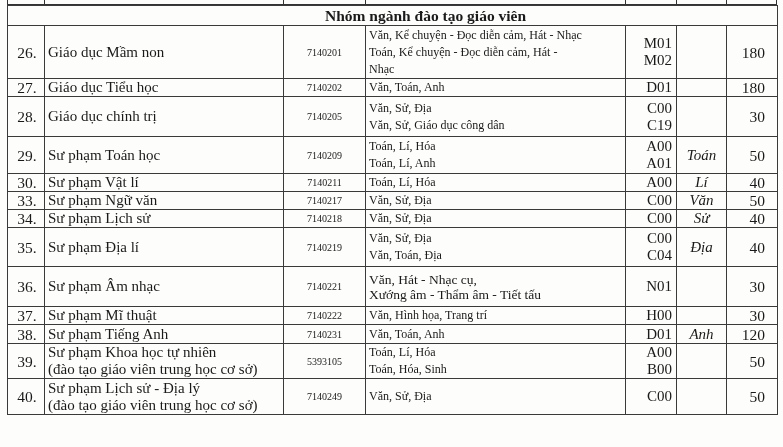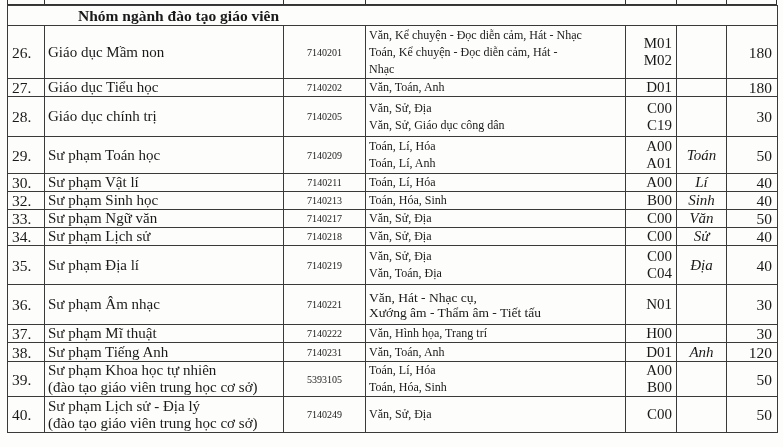--- a/index.html
+++ b/index.html
@@ -3,30 +3,30 @@
 <meta charset="utf-8">
 <style>
   html, body { margin:0; padding:0; background:#fdfdfb; }
   body { width:783px; height:447px; overflow:hidden; position:relative;
          font-family:"Liberation Serif","DejaVu Serif",serif; color:#1a1a1a; }
   .frag-top { position:absolute; left:7px; top:0; width:770px; height:5px;
               border-left:1.5px solid #333; border-right:1.5px solid #333; border-bottom:1.5px solid #333; box-sizing:border-box; }
   .frag-top .v { position:absolute; top:0; height:5px; border-left:1px solid #333; }
   table { position:absolute; left:7px; top:5px; width:770px; border-collapse:collapse; table-layout:fixed; }
   td { border:1.2px solid #3a3a3a; padding:0 4px; font-size:15px; line-height:17px; vertical-align:middle; white-space:nowrap; overflow:hidden; }
-  td.sec { font-weight:bold; font-size:15.5px; height:19px; padding-left:70px; }
-  td.stt { text-align:left; padding-right:2px; font-size:15.5px; }
+  td.sec { text-align:center; font-weight:bold; font-size:15.5px; height:19px; padding-left:70px; }
+  td.stt { text-align:center; padding-right:2px; font-size:15.5px; }
   td.name { font-size:15px; padding-left:3px; }
   td.name.two { line-height:17px; }
   td.code { text-align:center; font-size:10px; }
   td.comb { font-size:12px; line-height:17px; padding-left:3px; }
   td.comb.small { font-size:13.5px; line-height:15px; }
   td.blk { text-align:right; font-size:15px; line-height:17px; }
   td.sub { text-align:center; font-size:15px;font-style:italic; }
-  td.quota { text-align:right; font-size:15.5px; padding-right:5px; }
+  td.quota { text-align:right; font-size:15.5px; padding-right:12px; }
   .ln { display:block; }
 </style>
 </head>
 <body>
 
 <div class="frag-top">
   <span class="v" style="left:36px"></span>
   <span class="v" style="left:275px"></span>
   <span class="v" style="left:357px"></span>
   <span class="v" style="left:617px"></span>
@@ -163,43 +163,20 @@
         <td class="blk">
           <span class="ln">A00</span>
         </td>
         <td class="sub">
           <span class="ln">Lí</span>
         </td>
         <td class="quota">
           <span class="ln">40</span>
         </td>
       </tr>
-      <tr style="height: 17px;">
-        <td class="stt">
-          <span class="ln">32.</span>
-        </td>
-        <td class="name">
-          <span class="ln">Sư phạm Sinh học</span>
-        </td>
-        <td class="code">
-          <span class="ln">7140213</span>
-        </td>
-        <td class="comb">
-          <span class="ln">Toán, Hóa, Sinh</span>
-        </td>
-        <td class="blk">
-          <span class="ln">B00</span>
-        </td>
-        <td class="sub">
-          <span class="ln">Sinh</span>
-        </td>
-        <td class="quota">
-          <span class="ln">40</span>
-        </td>
-      </tr>
       <tr style="height: 18px;">
         <td class="stt">
           <span class="ln">33.</span>
         </td>
         <td class="name">
           <span class="ln">Sư phạm Ngữ văn</span>
         </td>
         <td class="code">
           <span class="ln">7140217</span>
         </td>

